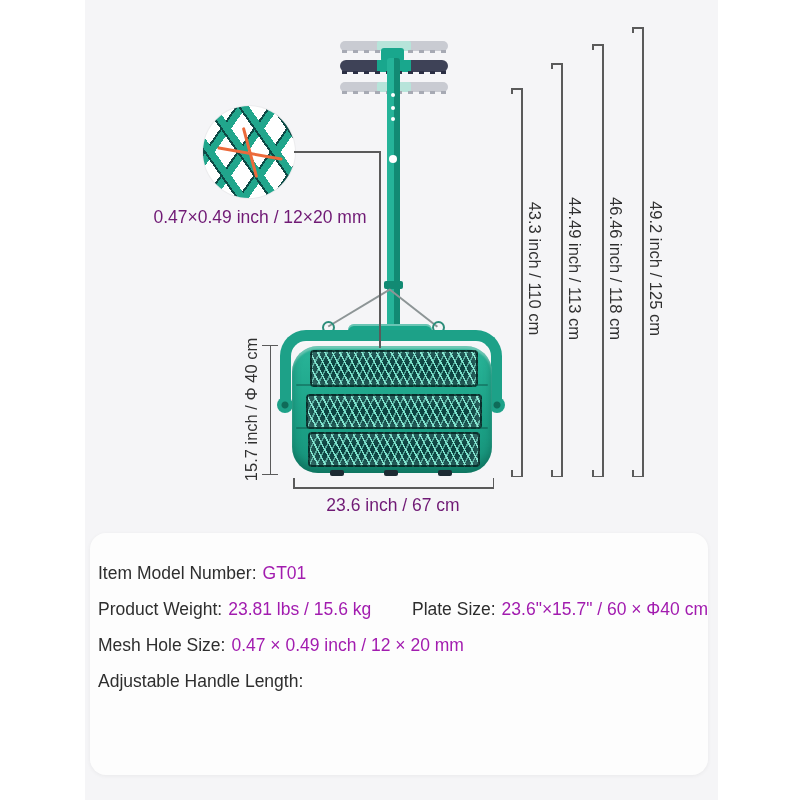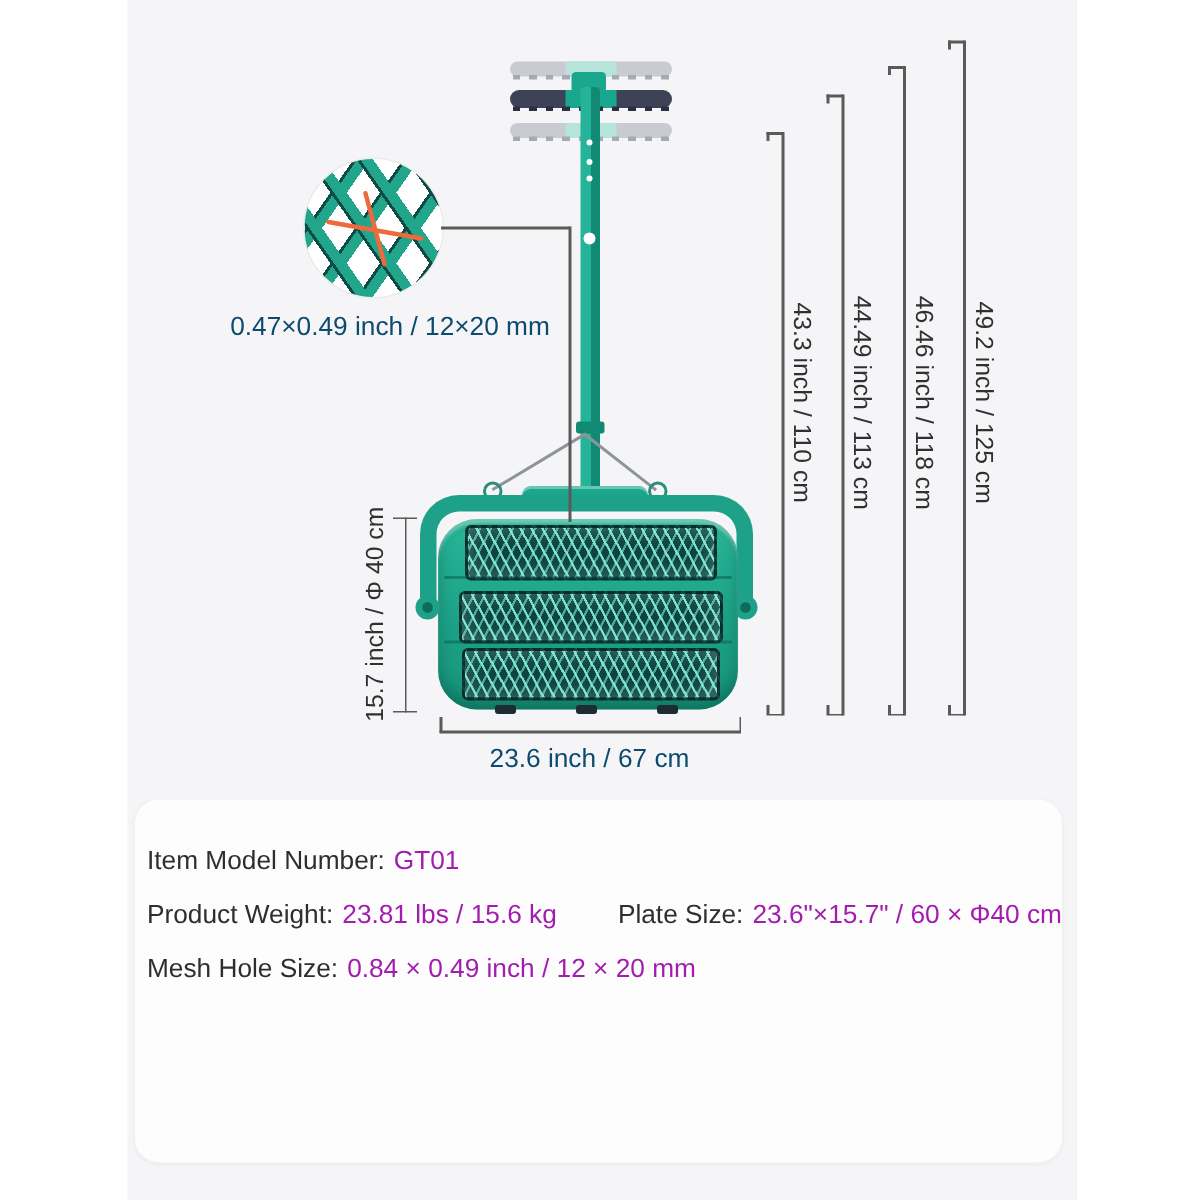--- a/index.html
+++ b/index.html
@@ -43,21 +43,21 @@
   .zoom-circle{width:92px;height:92px;border-radius:50%;overflow:hidden;background:#ffffff;
         background-image:
           repeating-linear-gradient(55deg, #0e4a46 0 2px, #21a68c 2px 9px, rgba(0,0,0,0) 9px 27px),
           repeating-linear-gradient(125deg, #0e4a46 0 2px, #21a68c 2px 9px, rgba(0,0,0,0) 9px 27px);
         box-shadow:0 0 0 1px rgba(0,0,0,.04);}
   .cross-arm{height:3px;background:#ec6a3b;border-radius:2px;}
 
   
   .dl{background:#5a5a5a;}
   .dim-label{color:#303030;font-size:16.5px;text-align:center;white-space:nowrap;}
-  .dim-label-h{color:#0c4a6e;font-size:17.5px;text-align:center;white-space:nowrap;}
+  .dim-label-h{color:#701a75;font-size:17.5px;text-align:center;white-space:nowrap;}
   .rot90{transform:rotate(90deg);}
   .rotm90{transform:rotate(-90deg);}
 
   
   .panel{left:90px;top:533px;width:618px;height:242px;background:#fdfdfd;border-radius:16px;
          box-shadow:0 1px 4px rgba(0,0,0,.05);padding:28px 0 0 8px;box-sizing:border-box;}
   .spec-row{display:flex;margin-bottom:11px;font-size:17.5px;line-height:25px;white-space:nowrap;}
   .cell-left{width:318px;}
   .spec-label{color:#2e2e2e;}
   .spec-value{color:#a21caf;font-weight:400;margin-left:6px;}
@@ -163,17 +163,22 @@
     <div class="spec-row">
       <div class="cell-left">
         <span class="spec-label">Product Weight:</span><span class="spec-value">23.81 lbs / 15.6 kg</span>
       </div>
       <div>
         <span class="spec-label">Plate Size:</span><span class="spec-value">23.6"×15.7" / 60 × Φ40 cm</span>
       </div>
     </div>
     <div class="spec-row">
       <div>
-        <span class="spec-label">Mesh Hole Size:</span><span class="spec-value">0.84 × 0.49 inch / 12 × 20 mm</span>
+        <span class="spec-label">Mesh Hole Size:</span><span class="spec-value">0.47 × 0.49 inch / 12 × 20 mm</span>
+      </div>
+    </div>
+    <div class="spec-row">
+      <div>
+        <span class="spec-label">Adjustable Handle Length:</span>
       </div>
     </div>
   </div>
 </div>
 
 </body></html>

